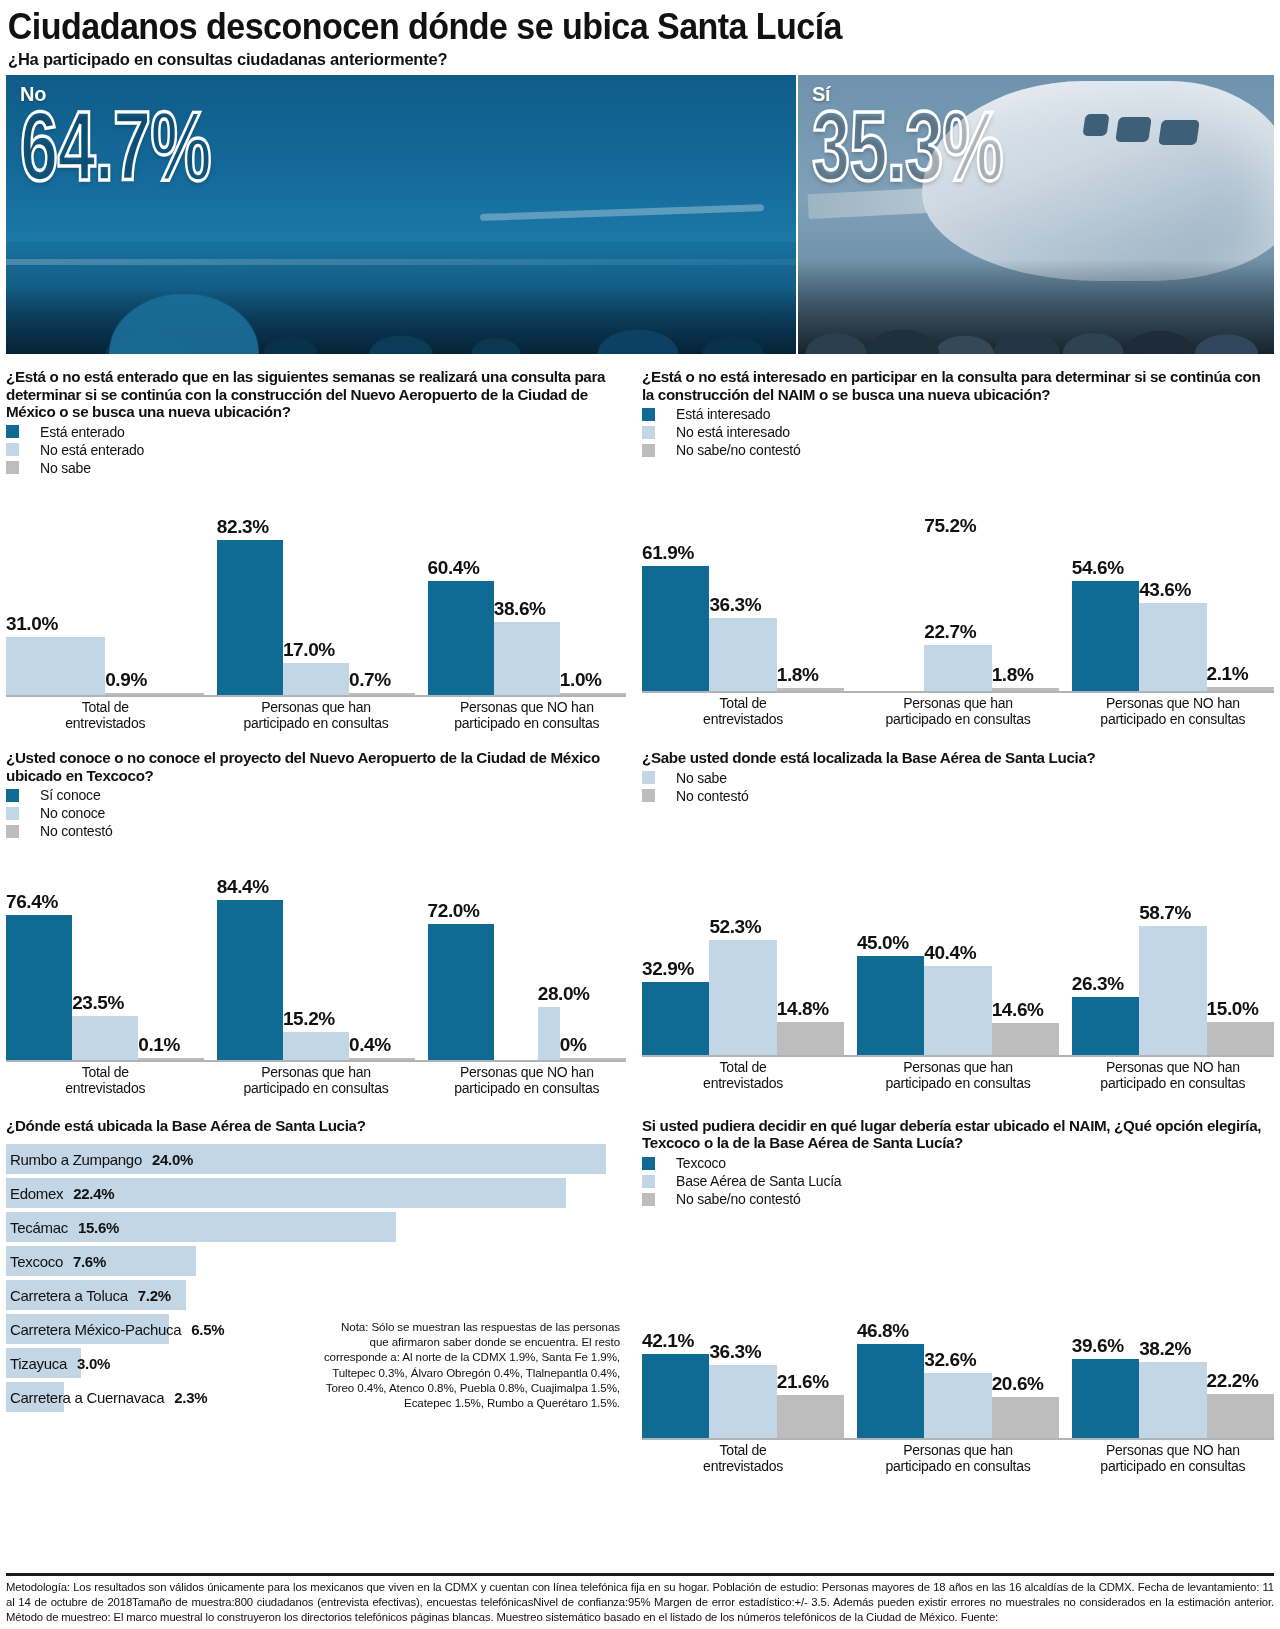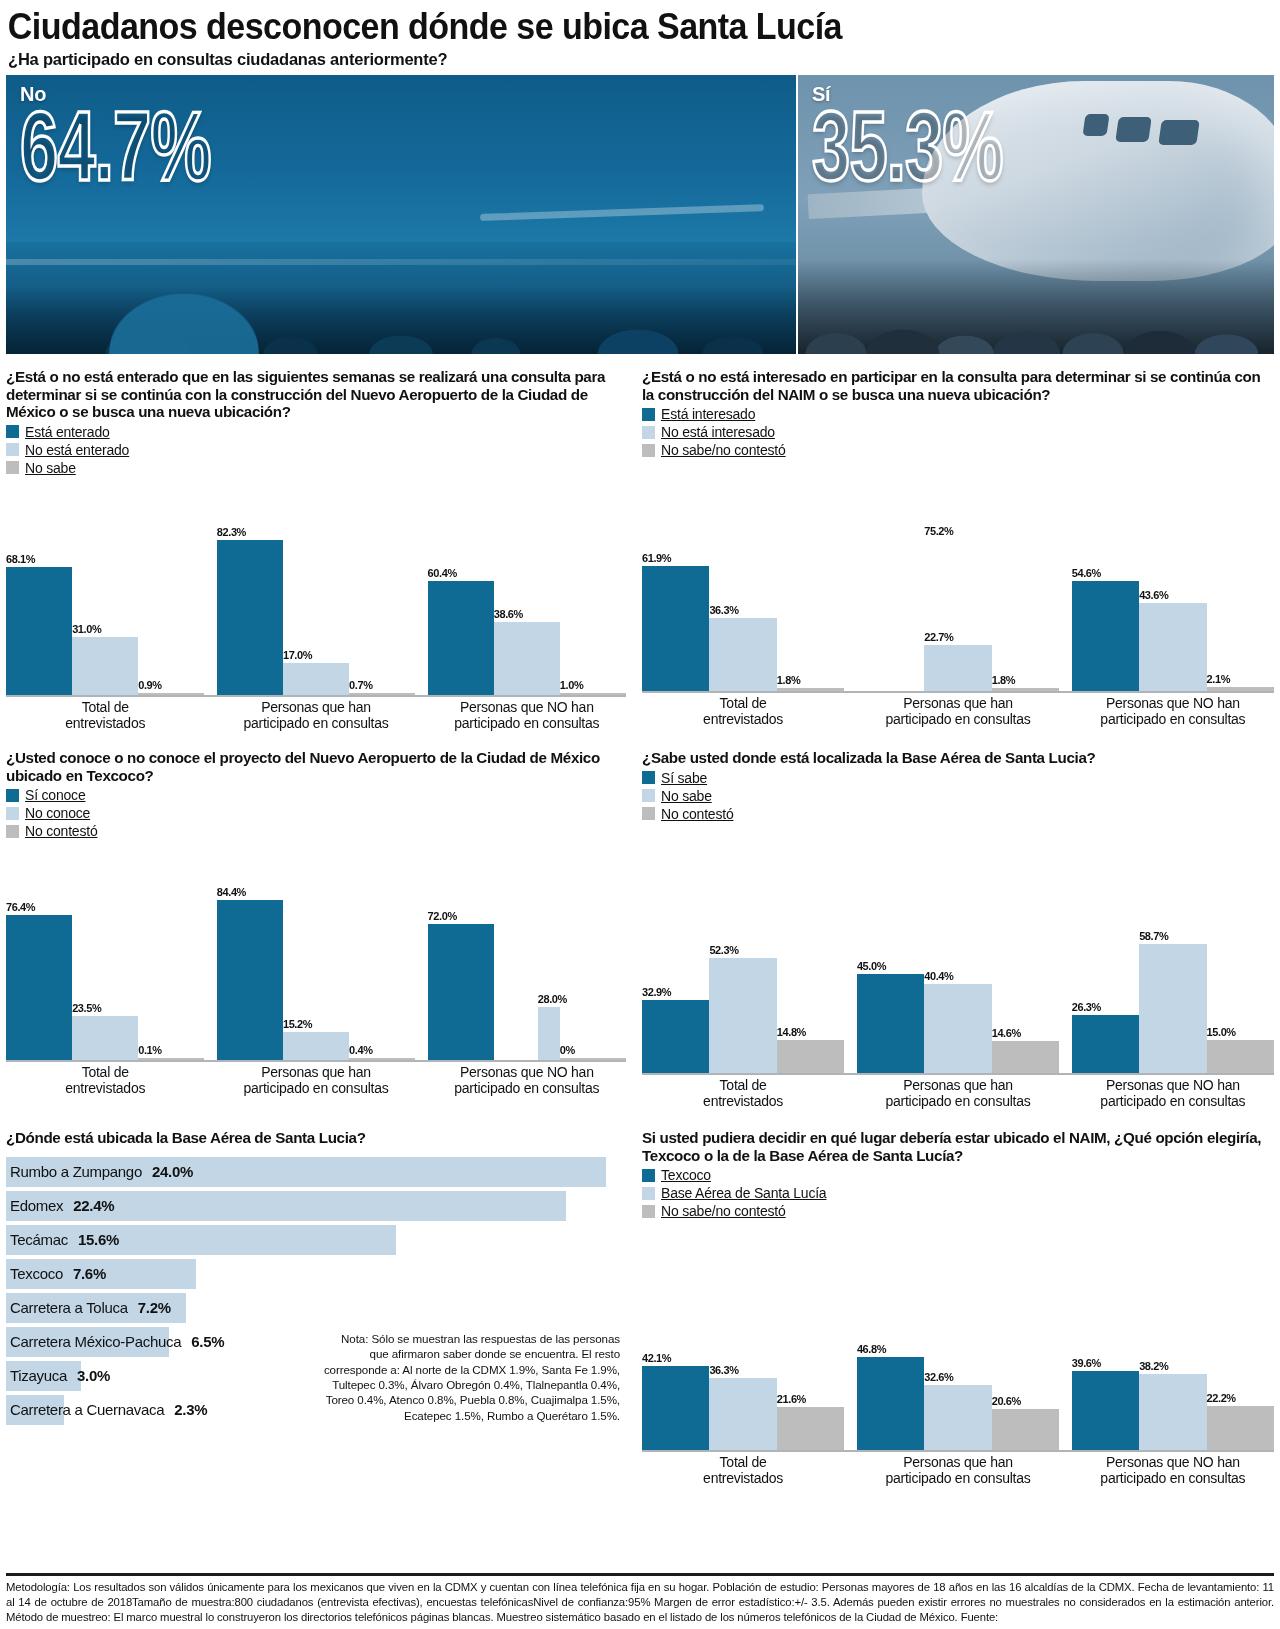--- a/index.html
+++ b/index.html
@@ -91,33 +91,33 @@
   }
 
   
   .grid { display: grid; grid-template-columns: 620px 1fr; column-gap: 16px; margin-top: 14px; }
   .panel { position: relative; }
   .q {
     font-size: 15.2px; font-weight: bold; line-height: 1.16; letter-spacing: -0.35px;
     margin-bottom: 2px;
   }
   .legend { margin: 1px 0 0 0; }
-  .lg-row { display: flex; align-items: center; gap: 6px; height: 18px; text-decoration: underline; }
+  .lg-row { display: flex; align-items: center; gap: 21px; height: 18px; }
   .sw { width: 13px; height: 13px; flex: none; }
   .lg-lbl { font-size: 14px; letter-spacing: -0.2px; }
 
   
   .vchart { position: relative; }
   .vplot { display: flex; align-items: flex-end; justify-content: space-between; }
   .vgroup { display: flex; align-items: flex-end; justify-content: flex-start;
             gap: 0px; width: 32%; }
   .vbarwrap { position: relative; flex: 1; display: flex; flex-direction: column; justify-content: flex-end; }
   .vbar { width: 100%; }
   .vval { position: absolute; bottom: 100%; left: 0; width: 100%;
-          font-size: 11px; font-weight: bold; letter-spacing: -0.4px; padding-bottom: 2px;
+          font-size: 19px; font-weight: bold; letter-spacing: -0.4px; padding-bottom: 2px;
           white-space: nowrap; }
   .axis { height: 2px; background: #aeb4b8; margin-top: 0px; }
   .xlabels { display: flex; justify-content: space-between; margin-top: 3px; }
   .xlab { width: 32%; text-align: center; font-size: 14px; line-height: 1.12; letter-spacing: -0.25px; }
 
   
   .hchart { margin-top: 10px; position: relative; }
   .hrow { position: relative; height: 30px; margin-bottom: 4px; }
   .hbar { position: absolute; left: 0; top: 0; height: 30px; background: #c2d6e6; }
   .hrowtxt { position: absolute; left: 4px; top: 0; height: 30px; display: flex;
@@ -188,26 +188,20 @@
         <div class="lg-row">
           <span class="sw" style="background:#bdbdbd"></span>
           <span class="lg-lbl">No sabe</span>
           </div>
       </div>
       <div class="vchart">
           <div class="vplot" style="height: 218px;">
             <div class="vgroup" style="height: 218px;">
               <div class="vbarwrap" style="height: 218px;">
                 <div style="position: relative;">
-                  <div class="vval">68.1%</div>
-                  <div class="vbar" style="height: 128.028px; background: rgb(15, 106, 148);"></div>
-                </div>
-              </div>
-              <div class="vbarwrap" style="height: 218px;">
-                <div style="position: relative;">
                   <div class="vval">31.0%</div>
                   <div class="vbar" style="height: 58.28px; background: rgb(194, 214, 230);"></div>
                 </div>
               </div>
               <div class="vbarwrap" style="height: 218px;">
                 <div style="position: relative;">
                   <div class="vval">0.9%</div>
                   <div class="vbar" style="height: 2px; background: rgb(189, 189, 189);"></div>
                 </div>
               </div>
@@ -435,24 +429,20 @@
             <div class="xlab">Personas que han<br>participado en consultas</div>
             <div class="xlab">Personas que NO han<br>participado en consultas</div>
           </div>
         </div>
     </div>
 
     <div class="panel" style="margin-top:18px">
       <div class="q">¿Sabe usted donde está localizada la Base Aérea de Santa Lucia?</div>
       <div class="legend">
         <div class="lg-row">
-          <span class="sw" style="background:#0f6a94"></span>
-          <span class="lg-lbl">Sí sabe</span>
-          </div>
-        <div class="lg-row">
           <span class="sw" style="background:#c2d6e6"></span>
           <span class="lg-lbl">No sabe</span>
           </div>
         <div class="lg-row">
           <span class="sw" style="background:#bdbdbd"></span>
           <span class="lg-lbl">No contestó</span>
           </div>
       </div>
       <div class="vchart">
           <div class="vplot" style="height: 250px;">

